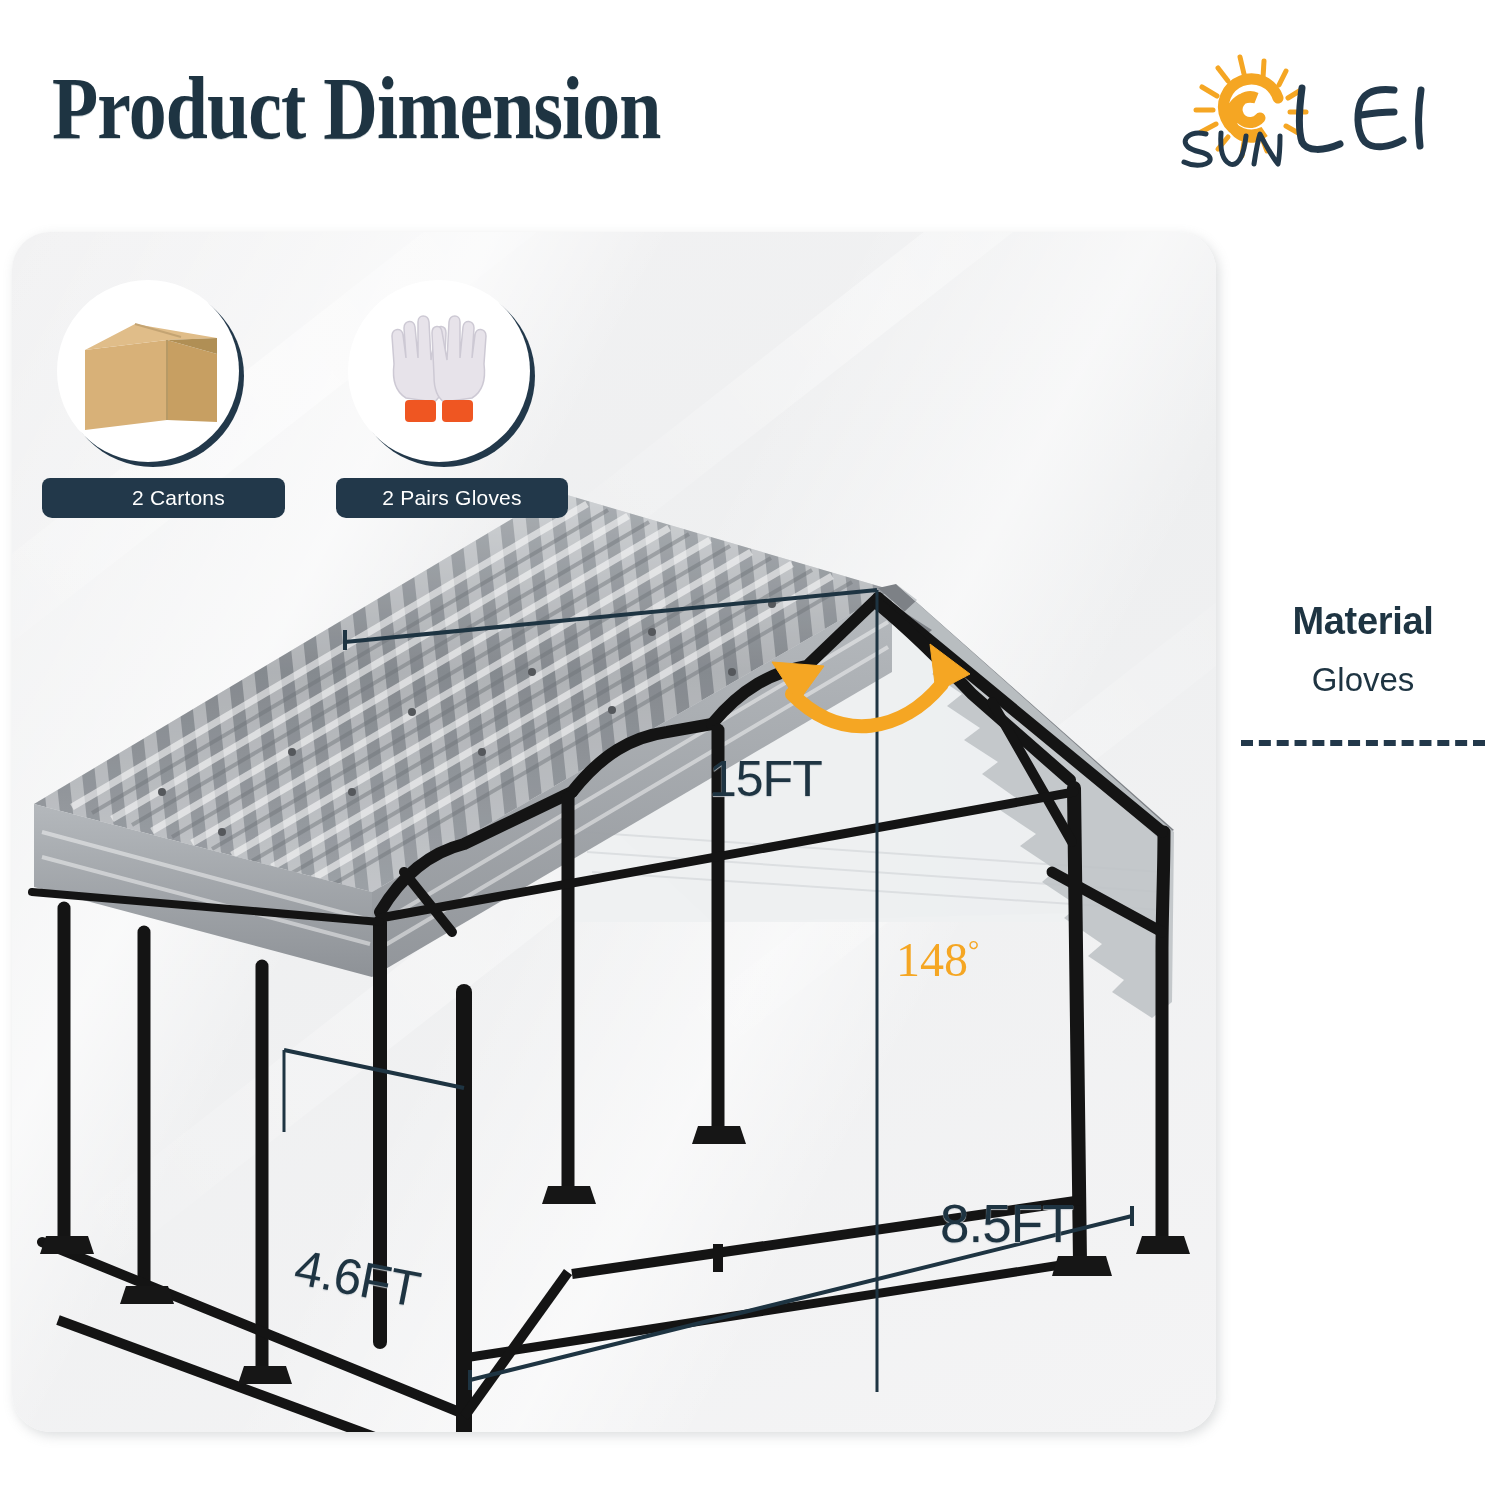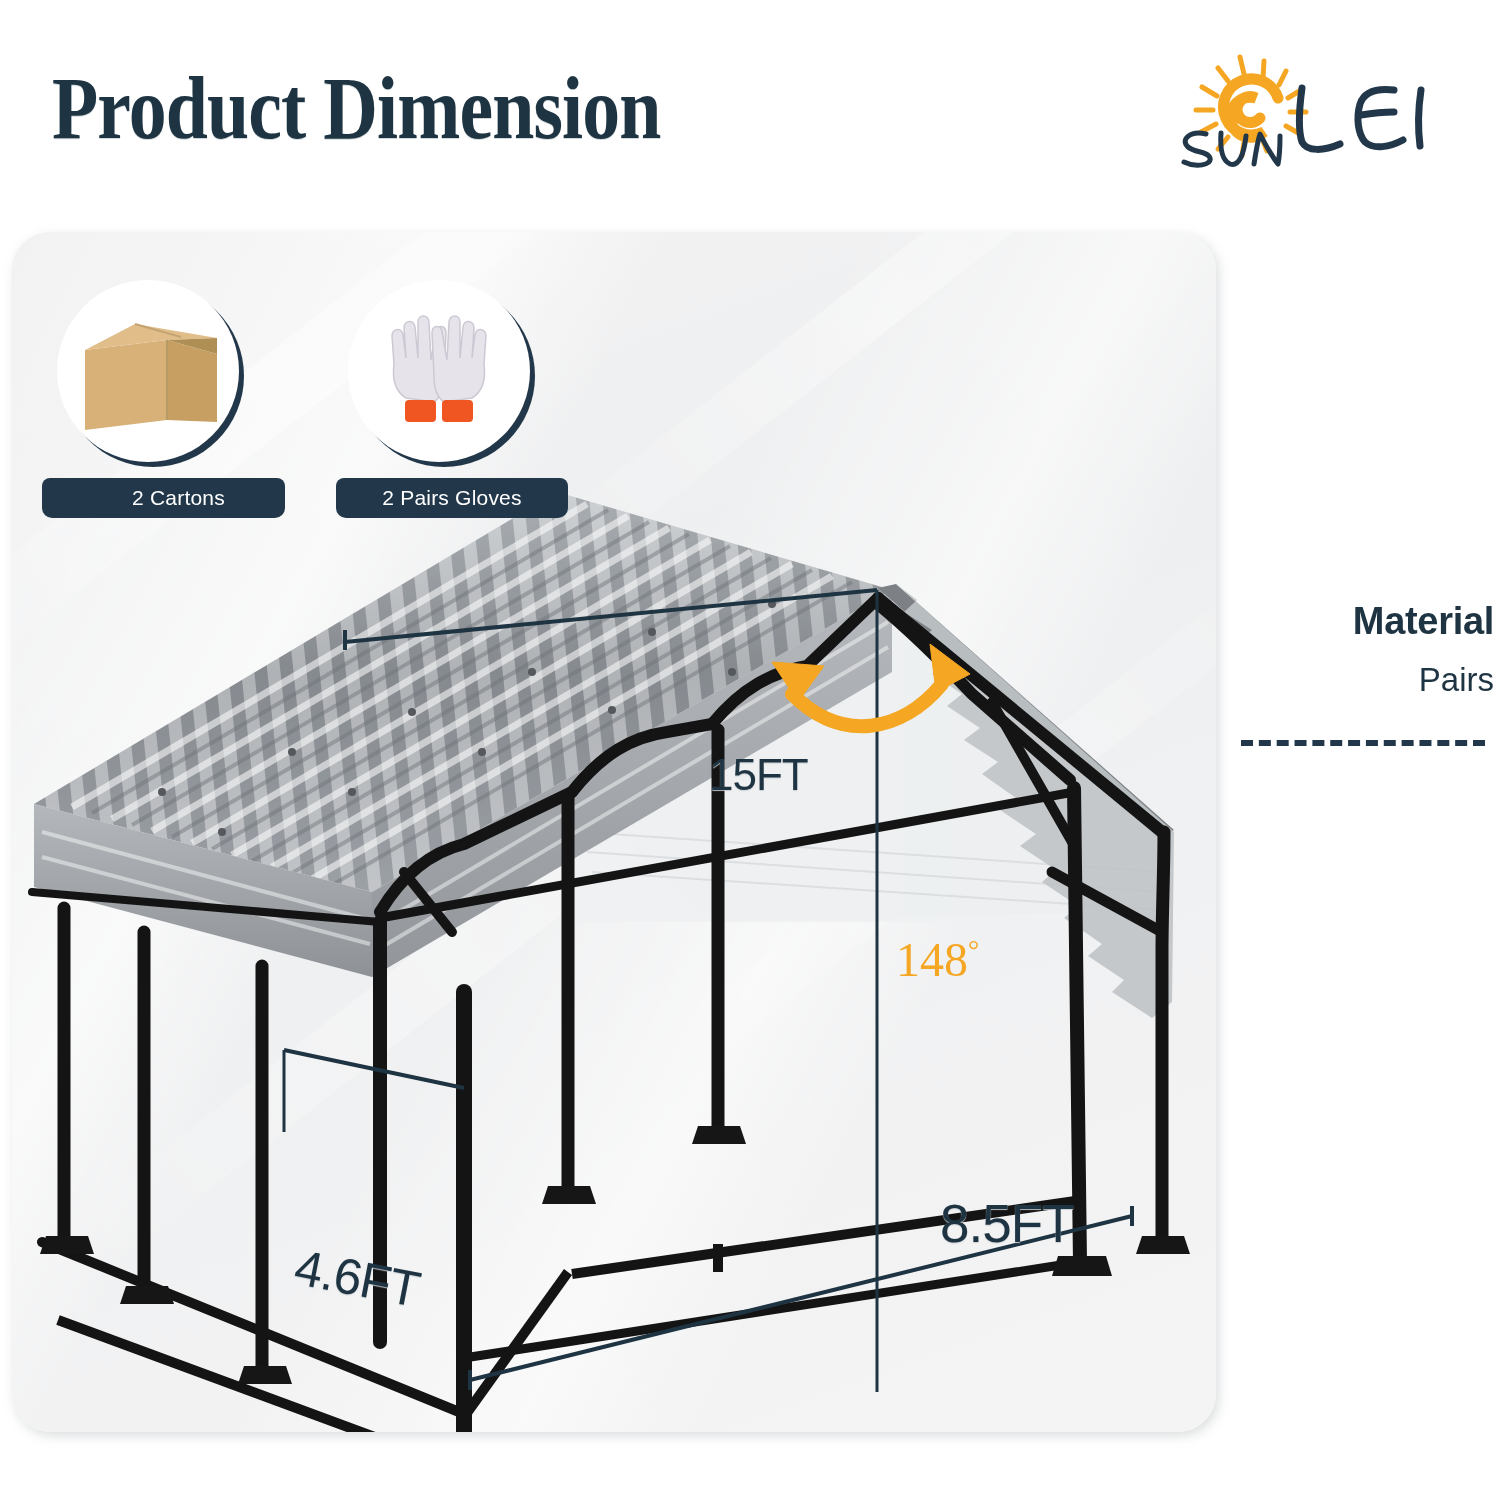--- a/index.html
+++ b/index.html
@@ -86,21 +86,21 @@
     justify-content: center;
     letter-spacing: 0.2px;
   }
 
   
   #info-column {
     position: absolute;
     left: 1232px;
     top: 600px;
     width: 262px;
-    text-align: right;
+    text-align: center;
     color: #1e3442;
   }
   .info-head {
     font-size: 38px;
     font-weight: bold;
     letter-spacing: -0.3px;
   }
   .info-value {
     font-size: 33px;
     margin-top: 16px;
@@ -110,21 +110,21 @@
     margin: 40px auto 44px auto;
     width: 244px;
     height: 0;
     border-top: 6px dashed #22384a;
   }
 
   
   .dim-label {
     position: absolute;
     color: #1e3442;
-    font-size: 44px;
+    font-size: 50px;
     letter-spacing: -1px;
     text-shadow: 0 1px 1px rgba(200,205,210,0.9);
     white-space: nowrap;
   }
   #dim-15ft { left: 697px; top: 518px; }
   #dim-85ft { left: 928px; top: 925px; font-size: 53px; margin-top: 36px; }
   #dim-46ft {
     left: 289px; top: 1006px; font-size: 50px;
     transform: rotate(11deg);
     transform-origin: left top;
@@ -402,17 +402,17 @@
   <div class="dim-label" id="dim-46ft">4.6FT</div>
 
   <div id="angle-label">
     <span>148</span><sup>°</sup>
   </div>
 
 </div>
 
 <div id="info-column">
   <div class="info-head">Material</div>
-  <div class="info-value">Pairs</div>
+  <div class="info-value">Gloves</div>
 
   <div id="info-divider"></div>
 
 </div>
 
 </body></html>

